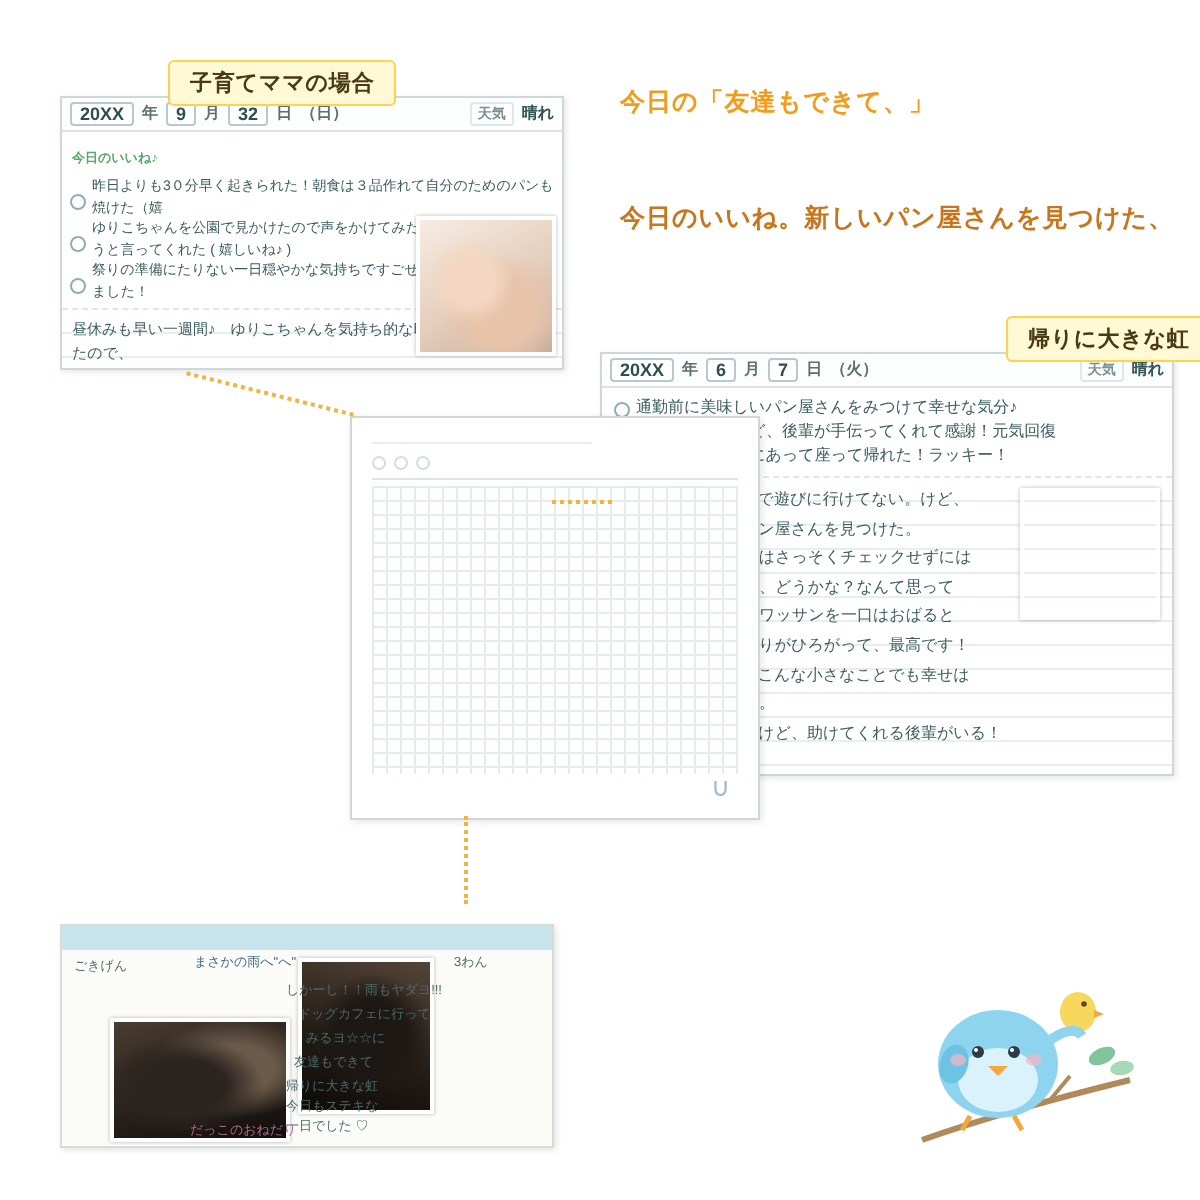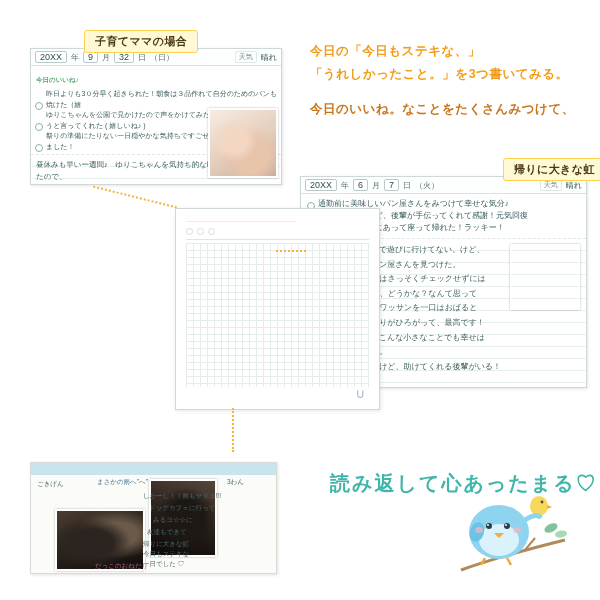--- a/index.html
+++ b/index.html
@@ -39,27 +39,28 @@
   
   .card {
     position: absolute;
     background: #ffffff;
     border: 1px solid #cfd8d8;
     box-shadow: 1px 1px 3px rgba(0,0,0,0.10);
     overflow: hidden;
   }
   .card-head {
     display: flex;
-    align-items: flex-end;
+    align-items: flex-start;
     gap: 4px;
     border-bottom: 1px solid #d9e3e3;
     padding: 2px 4px;
     font-size: 8px;
     color: #4d6a6a;
     background: #fdfefe;
+    font-weight: bold;
   }
   .date-box {
     border: 1px solid #b9c9c9;
     border-radius: 2px;
     padding: 0px 4px;
     font-size: 9px;
     color: #2f4f4f;
     background: #fff;
   }
   .date-unit {
@@ -77,21 +78,21 @@
   .weather-val {
     font-size: 8px;
     color: #355;
   }
   .checklist {
     padding: 3px 4px 2px 4px;
     border-bottom: 1px dashed #dfe8e8;
   }
   .check-line {
     display: flex;
-    align-items: flex-end;
+    align-items: center;
     gap: 3px;
     font-size: 7px;
     line-height: 1.5;
     color: #3a5c5c;
   }
   .check-circ {
     display: inline-block;
     width: 6px; height: 6px;
     border: 1px solid #8fb0b0;
     border-radius: 50%;
@@ -303,26 +304,25 @@
     <div class="card-body ruled" style="height:64px;">
       <p>昼休みも早い一週間♪　ゆりこちゃんを気持ち的な時間がいっぱいだったので、</p>
       <p>昼休みのタイムになってしまい、すっかり眠くなってしまっていたが、</p>
 
     </div>
   </div>
 
   <div class="photo photo-baby" style="left:208px; top:108px; width:66px; height:66px;"></div>
 
   <div class="copy" style="left:310px; top:40px; width:280px;">
-    <div>今日の「今日もステキな、」</div>
-    <div>「うれしかったこと。」を3つ書いてみる。</div>
+    <div>今日の「友達もできて、」</div>
   </div>
 
   <div class="copy brown" style="left:310px; top:98px; width:285px;">
-    <div>今日のいいね。なことをたくさんみつけて、</div>
+    <div>今日のいいね。新しいパン屋さんを見つけた、</div>
   </div>
 
   <div class="tag" style="left:455px; top:158px;">帰りに大きな虹</div>
 
   <div class="card" style="left:300px; top:176px; width:285px; height:210px;">
     <div class="card-head">
       <span class="date-box">20XX</span>
       <span class="date-unit">年</span>
       <span class="date-box">6</span>
       <span class="date-unit">月</span>
@@ -395,21 +395,20 @@
     <div class="pet-text" style="left:116px; top:64px; width:110px;">友達もできて</div>
     <div class="pet-text" style="left:112px; top:76px; width:120px;">帰りに大きな虹</div>
     <div class="pet-text" style="left:112px; top:86px; width:120px;">今日もステキな</div>
     <div class="pet-text" style="left:112px; top:96px; width:120px;">一日でした ♡ </div>
 
     <div class="pet-text" style="left:6px; top:16px;">ごきげん</div>
     <div class="pet-text" style="left:196px; top:14px;">3わん</div>
     <div class="pet-text" style="left:64px; top:98px; color:#b06a8a;">だっこのおねだり</div>
   </div>
 
-  <div class="bigscript" style="left:330px; top:470px;">読み返して心あったまる♡</div>
 
   <div class="bird-wrap">
     <svg width="120" height="110" viewBox="0 0 120 110">
 
       <path d="M6 100 Q45 86 110 70" stroke="#b08a5a" stroke-width="3" fill="none"></path>
       <path d="M70 80 l10 -12" stroke="#b08a5a" stroke-width="2" fill="none"></path>
 
       <ellipse cx="96" cy="58" rx="7" ry="4" fill="#7fc49a" transform="rotate(-25 96 58)"></ellipse>
       <ellipse cx="106" cy="64" rx="6" ry="3.5" fill="#a6d9b6" transform="rotate(-10 106 64)"></ellipse>
 

